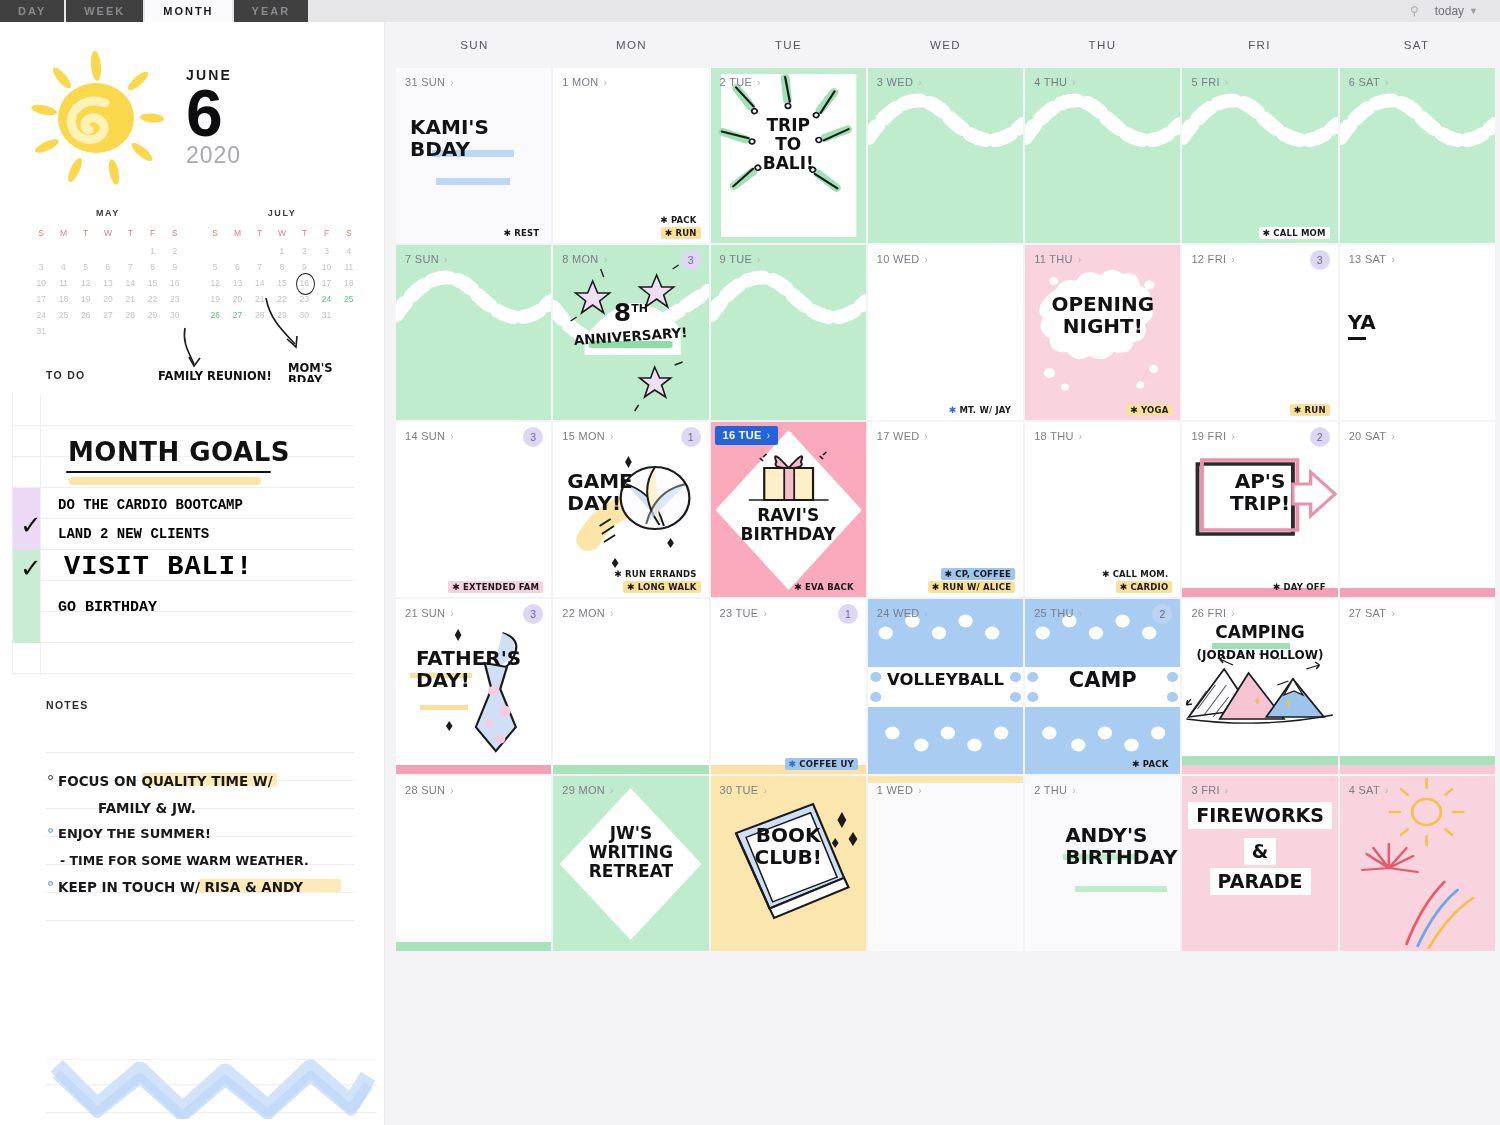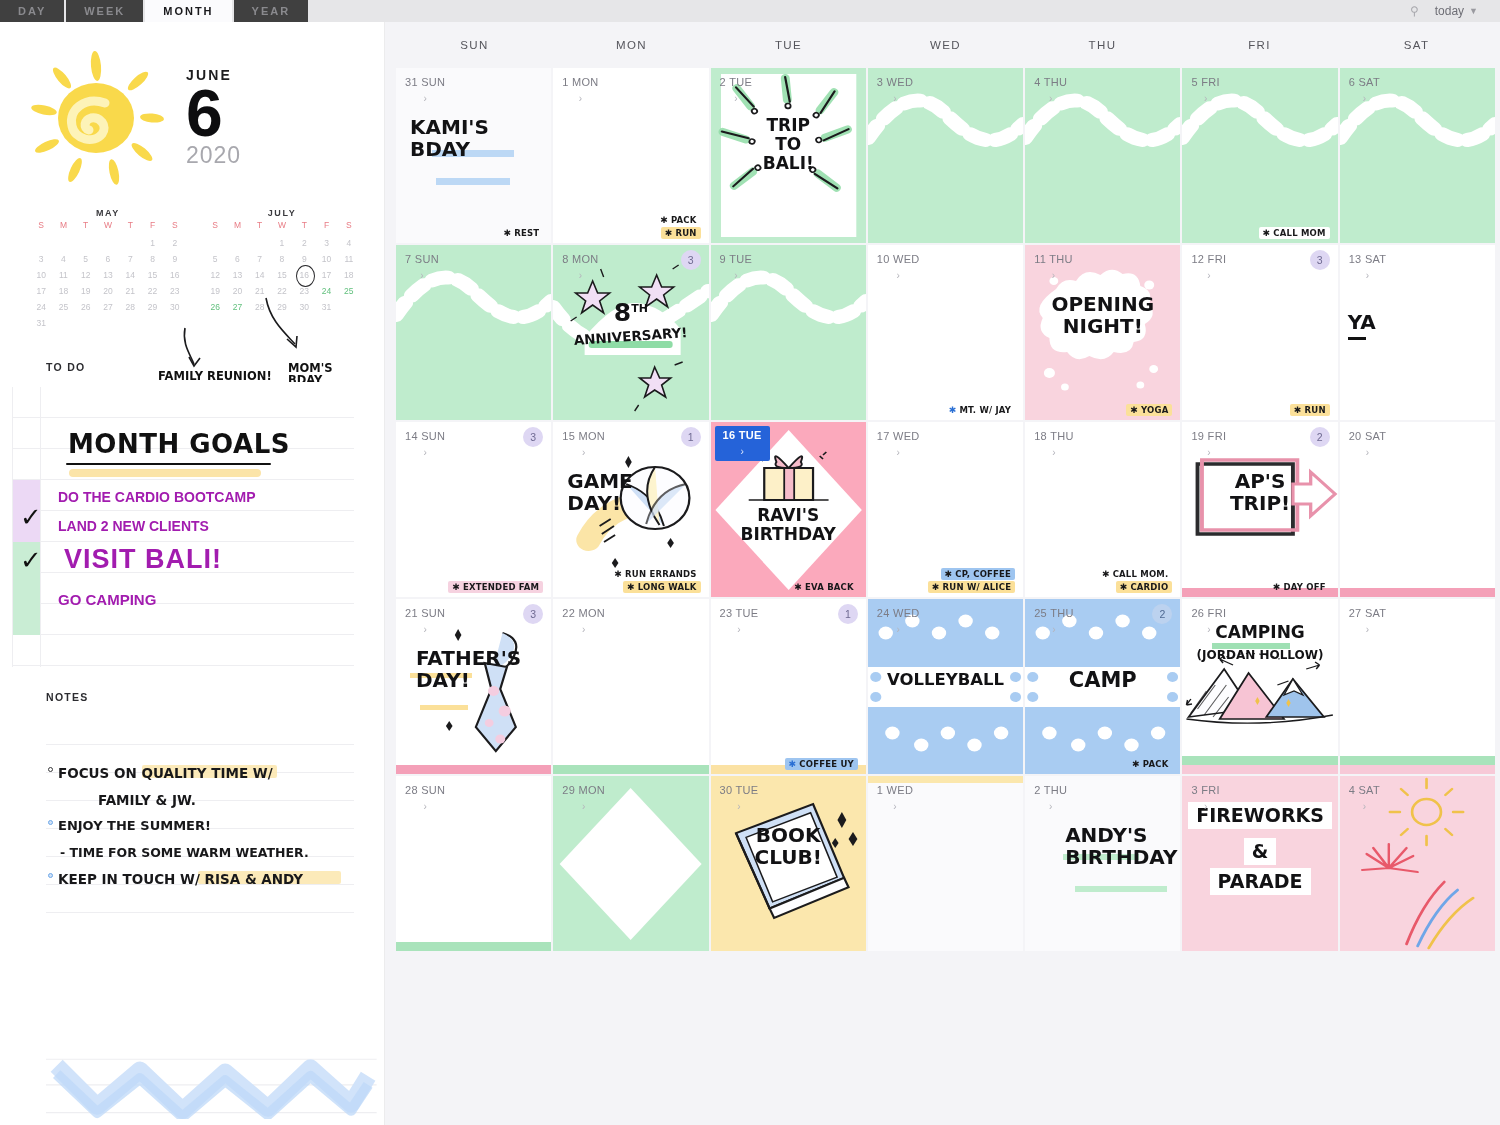--- a/index.html
+++ b/index.html
@@ -50,21 +50,21 @@
   .date-block { margin-left: 6px; }
   .d-month { font-size: 14px; font-weight: bold; letter-spacing: 2.2px; color: #1d1d1f; }
   .d-day { font-size: 66px; font-weight: bold; color: #0d0d0f; line-height: 0.98; margin-top: -2px; }
   .d-year { font-size: 23px; color: #a8a8ae; letter-spacing: 1px; margin-top: -4px; }
 
   
   .minis { display: flex; padding: 16px 24px 0 30px; gap: 18px; position: relative; }
   .mini { flex: 1; }
   .mini-title {
     text-align: center; font-size: 9px; font-weight: bold;
-    letter-spacing: 1.6px; color: #3a3a3e; 
+    letter-spacing: 1.6px; color: #3a3a3e; margin-bottom: 8px;
   }
   .mini table { width: 100%; border-collapse: collapse; }
   .mini th {
     font-size: 8.5px; font-weight: normal; color: #e87b84;
     padding: 2px 0 5px; text-align: center;
   }
   .mini td {
     font-size: 8.5px; color: #c4c4ca; text-align: center;
     padding: 3px 0; position: relative;
   }
@@ -107,22 +107,22 @@
   .sw-green  { background: #c9edd4; }
   .todo-content { position: relative; }
   .goals-title {
     font-family: "DejaVu Sans", sans-serif; font-weight: bold;
     font-size: 26px; letter-spacing: .5px; color: #111;
     position: absolute; left: 56px; top: 42px;
   }
   .goals-ul1 { position: absolute; left: 54px; top: 76px; width: 205px; height: 2px; background: #111; border-radius: 2px; }
   .goals-ul2 { position: absolute; left: 57px; top: 82px; width: 192px; height: 8px; background: #fbe4a8; border-radius: 4px; }
   .goal-item {
-    position: absolute; font-family: Liberation Sans, sans-serif;
-    font-weight: bold; color: #a21caf;
+    position: absolute; font-family: Liberation Mono, monospace;
+    font-weight: bold; color: #000000;
   }
   .check {
     position: absolute; left: 8px; font-size: 26px; color: #111;
     font-family: "DejaVu Sans", sans-serif; line-height: 1;
   }
 
   
   .notes-paper { height: 215px; margin-top: 14px; }
   .note-line {
     position: absolute; font-family: "DejaVu Sans", sans-serif;
@@ -159,21 +159,21 @@
     display: grid; grid-template-columns: repeat(7, 1fr);
     grid-auto-rows: 175px; gap: 2px; margin: 0 5px;
   }
   .cell {
     position: relative; background: #fff; overflow: hidden;
     font-size: 11px;
   }
   .cell.dim { background: #fafafc; }
   .c-head {
     position: absolute; left: 9px; top: 8px; z-index: 6;
-    display: flex; align-items: center; gap: 5px; flex-direction: column;
+    display: flex; align-items: center; gap: 5px;
   }
   .c-date { font-size: 11px; color: #7c7c85; letter-spacing: .3px; }
   .c-chev { font-size: 10px; color: #b4b4bb; }
   .c-head.sel {
     background: #2563d9; padding: 3px 8px 4px 8px; border-radius: 2px;
     left: 4px; top: 4px;
   }
   .c-head.sel .c-date { color: #fff; font-weight: bold; }
   .c-head.sel .c-chev { color: #dbe6fb; }
   .badge {
@@ -452,21 +452,21 @@
         <div class="goals-title">MONTH GOALS</div>
         <div class="goals-ul1"></div>
         <div class="goals-ul2"></div>
 
         <div class="check" style="top:117px">✓</div>
         <div class="check" style="top:160px">✓</div>
 
         <div class="goal-item" style="left:46px; top:102px; font-size:14px;">DO THE CARDIO  BOOTCAMP</div>
         <div class="goal-item" style="left:46px; top:131px; font-size:14px;">LAND 2 NEW CLIENTS</div>
         <div class="goal-item" style="left:52px; top:157px; font-size:27px; letter-spacing:1px;">VISIT BALI!</div>
-        <div class="goal-item" style="left:46px; top:204px; font-size:15px;">GO CAMPING</div>
+        <div class="goal-item" style="left:46px; top:204px; font-size:15px;">GO BIRTHDAY</div>
       </div>
     </div>
 
     <div class="sec-head notes-head">NOTES</div>
     <div class="paper notes-paper">
       <div class="lines">
         <div class="line" style="height:28px"></div>
           <div class="line" style="height:28px"></div>
         <div class="line" style="height:28px"></div>
           <div class="line" style="height:28px"></div>
@@ -1049,20 +1049,25 @@
         </div>
         <div class="cell">
           <div class="bg green"></div>
           <svg class="art" viewBox="0 0 140 175" preserveAspectRatio="none" width="100%" height="100%">
             <polygon points="70,12 134,88 70,164 6,88" fill="#ffffff"></polygon>
           </svg>
           <div class="c-head">
             <span class="c-date">29 MON</span>
             <span class="c-chev">›</span>
           </div>
+          <div class="hw" style="left:0;right:0;top:48px;font-size:17px;">
+            <div style="">JW'S</div>
+            <div style="">WRITING</div>
+            <div style="">RETREAT</div>
+          </div>
         </div>
         <div class="cell">
           <div class="bg yellow"></div>
           <svg class="art" viewBox="0 0 140 175" preserveAspectRatio="none" width="100%" height="100%">
             <g transform="rotate(-12 70 88)">
               <path d="M30 48 L104 34 L116 112 L44 128 Z" fill="#cfe0f6" stroke="#1b1b1d" stroke-width="2"></path>
               <path d="M38 54 L100 42 L110 110 L48 122 Z" fill="#ffffff" stroke="#1b1b1d" stroke-width="1.4"></path>
               <path d="M44 128 L116 112 L118 122 L46 138 Z" fill="#fdfdff" stroke="#1b1b1d" stroke-width="2"></path>
               <path d="M30 48 L44 128" fill="none" stroke="#1b1b1d" stroke-width="2"></path>
             </g>

